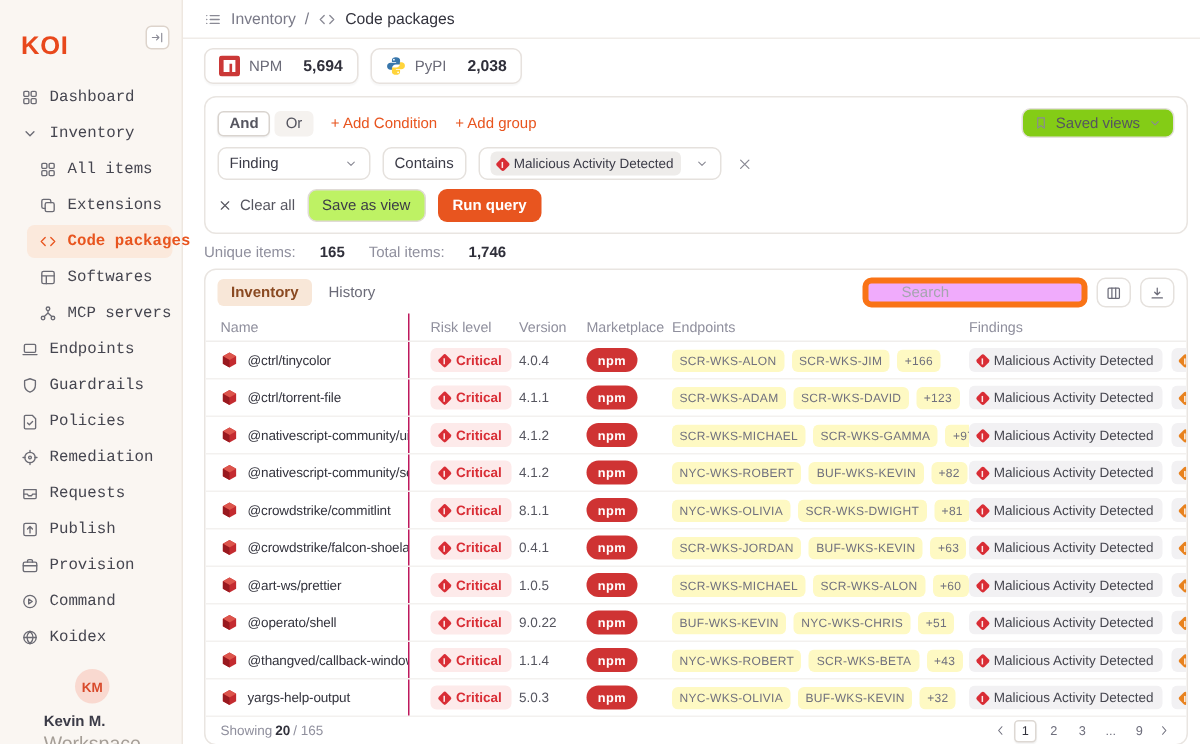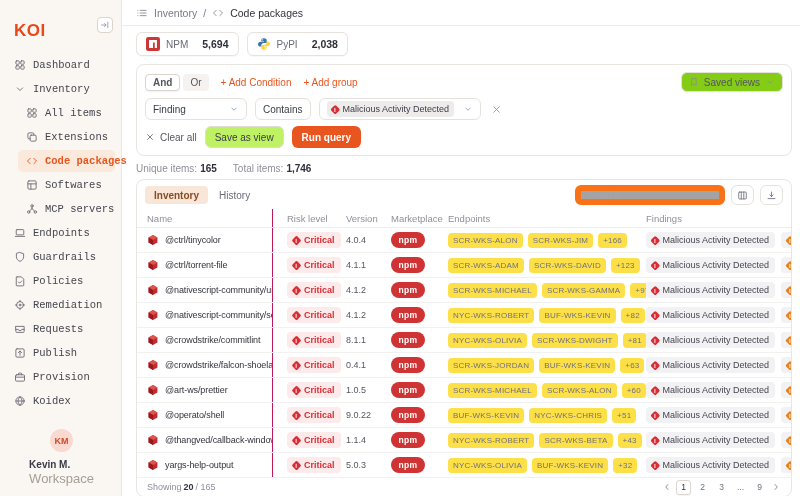--- a/index.html
+++ b/index.html
@@ -54,29 +54,29 @@
   .select.value { width:162px; gap:6px; }
   .chip-value { display:flex; align-items:center; gap:4px; background:#eeecea; border-radius:4px; height:16px; padding:0 5px; font-size:9px; color:#3b3b47; white-space:nowrap; }
   .remove-x { width:11px; height:11px; color:#8a8a95; margin-left:2px; cursor:pointer; }
   .frow3 { gap:8px; }
   .clear-all { display:flex; gap:5px; align-items:center; font-size:10px; color:#55555f; cursor:pointer; }
   .clear-all .ic { width:10px; height:10px; }
   .btn-outline { height:22px; border:1px solid #e0dbd6; border-radius:6px; padding:0 9px; font-size:10px; color:#3b3b47; background:#bef264; display:flex; align-items:center; cursor:pointer; }
   .btn-primary { height:22px; border-radius:6px; padding:0 10px; font-size:10px; color:#fff; background:#e8551f; display:flex; align-items:center; font-weight:bold; cursor:pointer; }
 
   .summary { display:flex; gap:16px; margin:7px 0 5px; font-size:10px; color:#8f8f9d; align-items:center; }
-  .summary b { color:#2f2f3a; margin-left:3px; }
+  .summary b { color:#2f2f3a; margin-left:16px; }
 
   .table-panel { border:1px solid #e9e5e1; border-radius:8px; background:#fff; flex:1; display:flex; flex-direction:column; overflow:hidden; margin-bottom:4px; min-height:0; }
   .panel-head { display:flex; align-items:center; padding:5px 8px 4px; gap:8px; }
   .tabs { display:flex; gap:2px; }
   .tab { height:18px; padding:0 9px; border-radius:4px; font-size:10px; color:#6b6b78; display:flex; align-items:center; cursor:pointer; }
   .tab.active { background:#f8e7d8; color:#8a4a22; font-weight:bold; }
   .search-wrap { margin-left:auto; display:flex; gap:6px; align-items:center; }
-  .search-input { width:150px; height:20px; border:6px solid #f97316; border-radius:6px; font-size:10px; padding:0 7px; color:#3b3b47; background:#a3a3a3; outline:none; font-family:"Liberation Sans",sans-serif; }
+  .search-input { width:150px; height:20px; border:4px solid #f97316; border-radius:6px; font-size:10px; padding:0 22px; color:#3b3b47; background:#f0abfc; outline:none; font-family:"Liberation Sans",sans-serif; }
   .search-input::placeholder { color:#a5a5af; }
   .icon-btn { width:23px; height:20px; border:1px solid #e5e1dd; border-radius:6px; display:flex; align-items:center; justify-content:center; color:#6b6b78; background:#fff; cursor:pointer; }
   .icon-btn .ic { width:11px; height:11px; }
 
   .thead { display:flex; align-items:center; height:19px; min-height:19px; font-size:9.5px; color:#8f8f9d; border-bottom:1px solid #f0eeec; }
   .c-name { width:136px; min-width:136px; padding-left:10px; border-right:1px solid #be185d; align-self:stretch; display:flex; align-items:center; overflow:hidden; }
   .c-risk { width:73px; min-width:73px; padding-left:14px; }
   .c-version { width:45px; min-width:45px; }
   .c-marketplace { width:57px; min-width:57px; }
   .c-endpoints { width:198px; min-width:198px; display:flex; gap:5px; align-items:center; overflow:hidden; }
@@ -87,21 +87,21 @@
   .pkg { display:flex; gap:6px; align-items:center; white-space:nowrap; }
   .pkg-icon { width:12px; height:12px; flex:0 0 auto; }
   .pkg-label { font-size:9px; letter-spacing:-.1px; color:#33333d; }
   .badge-critical { display:inline-flex; align-items:center; gap:4px; height:16px; padding:0 6px; background:#fdeaea; border-radius:4px; color:#d92d35; font-size:9px; font-weight:bold; }
   .diamond { width:7px; height:7px; transform:rotate(45deg); border-radius:1.5px; background:#d92d35; position:relative; flex:0 0 auto; }
   .diamond::after { content:""; position:absolute; left:3px; top:1.5px; width:1px; height:4px; background:rgba(255,255,255,.9); transform:rotate(-45deg); }
   .diamond.sm { width:6.5px; height:6.5px; }
   .diamond.high { background:#e8821e; }
   .version-txt { color:#55555f; }
   .npm-pill { width:34px; height:16px; border-radius:9px; background:#cf3333; color:#fff; font-size:8.5px; font-weight:bold; display:flex; align-items:center; justify-content:center; letter-spacing:.3px; }
-  .ep-chip { height:15px; padding:0 5px; background:#fde047; border-radius:4px; font-size:8px; color:#70707e; display:flex; align-items:center; letter-spacing:.2px; white-space:nowrap; flex:0 0 auto; }
+  .ep-chip { height:15px; padding:0 5px; background:#fef9c3; border-radius:4px; font-size:8px; color:#70707e; display:flex; align-items:center; letter-spacing:.2px; white-space:nowrap; flex:0 0 auto; }
   .finding-chip { height:16px; padding:0 6px; background:#f2f1f3; border-radius:4px; font-size:9px; color:#46464f; display:flex; align-items:center; gap:4px; white-space:nowrap; flex:0 0 auto; }
 
   .tfoot { display:flex; align-items:center; padding:0 10px; height:18px; min-height:18px; font-size:9px; color:#8f8f9d; }
   .showing b { color:#33333d; margin:0 2px; }
   .pager { margin-left:auto; display:flex; align-items:center; gap:4px; }
   .pager-chev { width:10px; height:10px; color:#6f6f7d; cursor:pointer; }
   .page-btn { min-width:15px; height:15px; border-radius:3px; display:flex; align-items:center; justify-content:center; font-size:8.5px; color:#6f6f7d; padding:0 2px; cursor:pointer; }
   .page-btn.active { border:1px solid #ddd8d3; background:#fff; color:#33333d; box-shadow:0 1px 1px rgba(0,0,0,.05); }
 
   [data-icon] svg, .ic svg { width:100%; height:100%; display:block; }
@@ -245,20 +245,29 @@
     <span class="nav-label">Publish</span>
   </div>
         <div class="nav-item">
     <span class="nav-icon" data-icon="provision">
             <svg viewBox="0 0 16 16" fill="none" stroke="currentColor" stroke-width="1.2" stroke-linecap="round" stroke-linejoin="round">
               <rect x="2" y="5" width="12" height="8.5" rx="1.5"></rect>
               <path d="M5.8 5V4A1.2 1.2 0 0 1 7 2.8h2A1.2 1.2 0 0 1 10.2 4v1M2 8.2h12"></path>
             </svg>
           </span>
     <span class="nav-label">Provision</span>
+  </div>
+        <div class="nav-item">
+    <span class="nav-icon" data-icon="command">
+            <svg viewBox="0 0 16 16" fill="none" stroke="currentColor" stroke-width="1.2" stroke-linecap="round" stroke-linejoin="round">
+              <circle cx="8" cy="8" r="5.5"></circle>
+              <path d="M6.8 5.9 10 8l-3.2 2.1z"></path>
+            </svg>
+          </span>
+    <span class="nav-label">Command</span>
   </div>
         <div class="nav-item">
     <span class="nav-icon" data-icon="koidex">
             <svg viewBox="0 0 16 16" fill="none" stroke="currentColor" stroke-width="1.2" stroke-linecap="round" stroke-linejoin="round">
               <circle cx="8" cy="8" r="5.5"></circle>
               <path d="M2.5 8h11M8 2.5c-3.6 3.6-3.6 7.4 0 11M8 2.5c3.6 3.6 3.6 7.4 0 11"></path>
             </svg>
           </span>
     <span class="nav-label">Koidex</span>
   </div>

